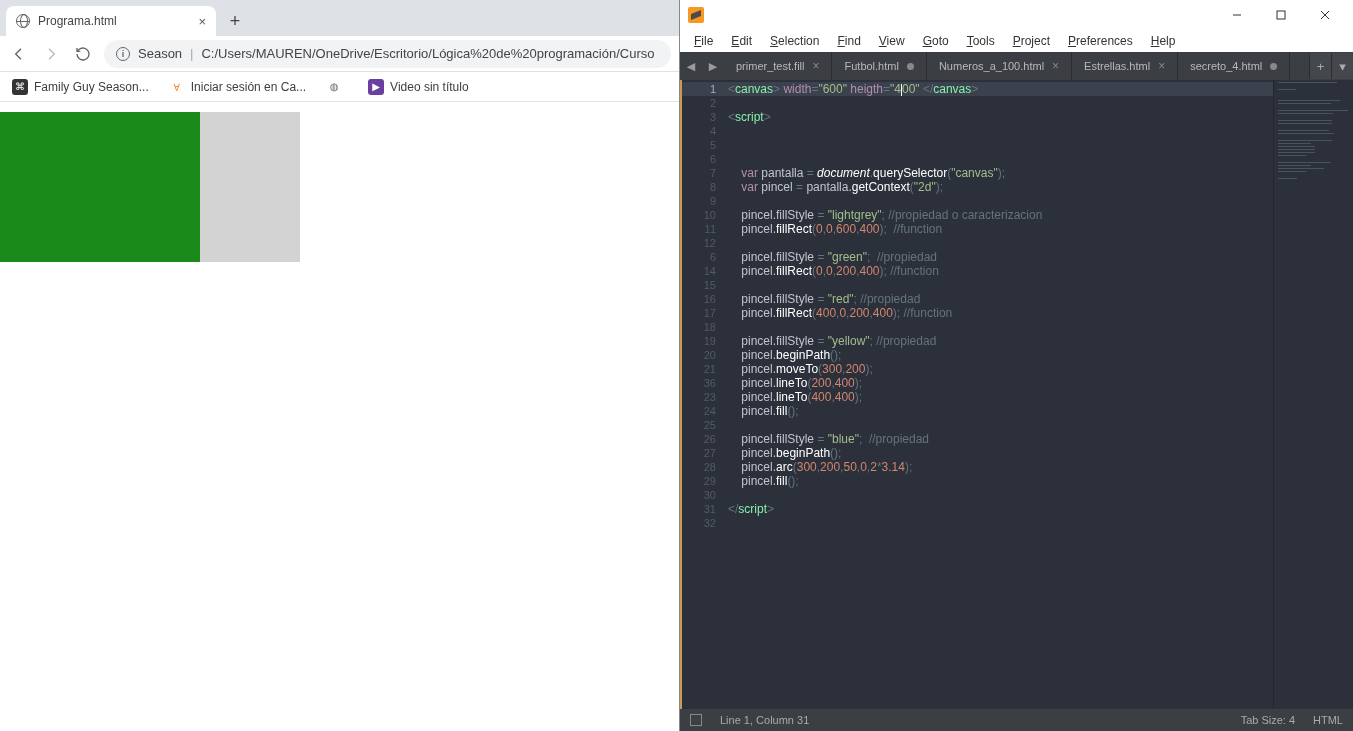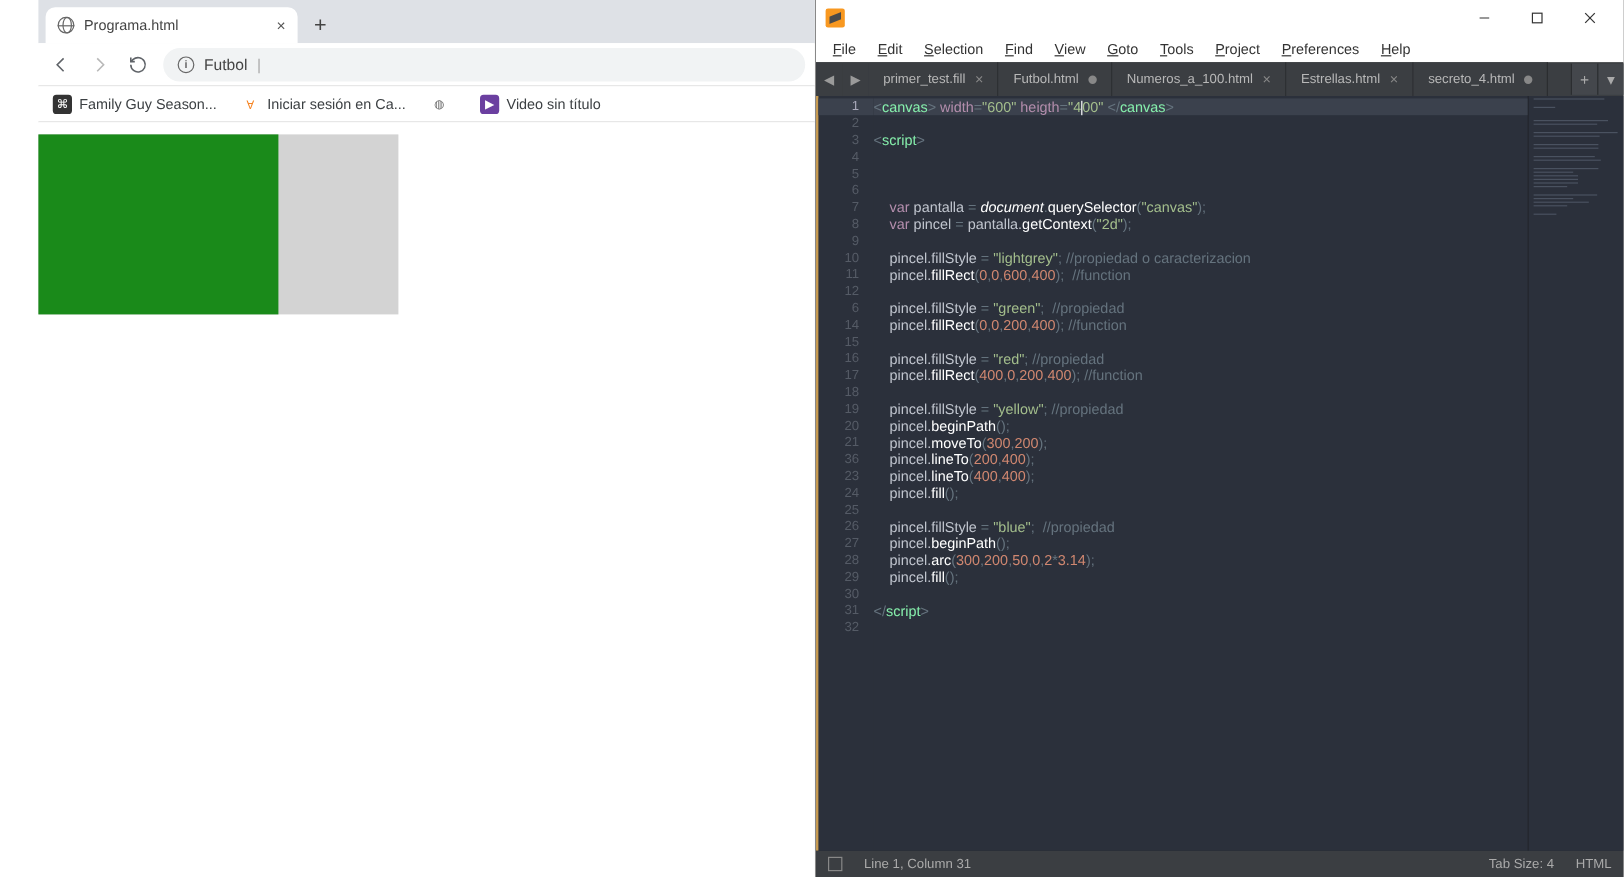--- a/index.html
+++ b/index.html
@@ -1,19 +1,19 @@
 <!DOCTYPE html>
 <html><head>
 <meta charset="utf-8">
 <style>
   * { margin:0; padding:0; box-sizing:border-box; font-family: "Segoe UI", Arial, sans-serif; }
   body { width:1353px; height:731px; background:#fff; overflow:hidden; position:relative; }
   .split { display:flex; width:100%; height:100%; }
   
-  .chrome { width:680px; height:100%; background:#fff; display:flex; flex-direction:column; border-right:1px solid #888;padding-left:32px; }
+  .chrome { width:680px; height:100%; background:#fff; display:flex; flex-direction:column; border-right:1px solid #888; }
   .chrome-tabs { height:36px; background:#dee1e6; display:flex; align-items:flex-end; padding-left:6px; }
   .chrome-tab { height:30px; background:#fff; border-radius:8px 8px 0 0; display:flex; align-items:center; padding:0 10px; min-width:210px; font-size:12px; color:#444; position:relative; }
   .chrome-tab .globe { width:14px; height:14px; border:1.2px solid #666; border-radius:50%; margin-right:8px; position:relative; }
   .chrome-tab .globe::before { content:""; position:absolute; left:50%; top:-1px; bottom:-1px; width:6px; margin-left:-3px; border:1.2px solid #666; border-radius:50%; }
   .chrome-tab .globe::after { content:""; position:absolute; left:-1px; right:-1px; top:50%; height:1px; background:#666; }
   .chrome-tab .x { margin-left:auto; color:#555; font-size:13px; cursor:pointer; }
   .chrome-newtab { width:26px; height:26px; display:flex; align-items:center; justify-content:center; color:#444; font-size:18px; margin-left:6px; margin-bottom:2px; cursor:pointer; }
   .chrome-toolbar { height:36px; background:#fff; border-bottom:1px solid #e2e2e2; display:flex; align-items:center; padding:0 8px; gap:10px; }
   .nav-btn { width:22px; height:22px; display:flex; align-items:center; justify-content:center; color:#5f6368; cursor:pointer; }
   .nav-btn.disabled { color:#b8b8b8; }
@@ -86,22 +86,23 @@
           </svg>
         </div>
       <div class="nav-btn">
           <svg viewBox="0 0 24 24" fill="none" stroke="currentColor" stroke-width="2">
             <path d="M3 12a9 9 0 1 0 3-6.7L3 8"></path>
             <path d="M3 3v5h5"></path>
           </svg>
         </div>
       <div class="omnibox">
         <span class="info">i</span>
-        <span>Futbol</span>
+        <span>Season</span>
         <span style="color:#aaa;">|</span>
+        <span style="overflow:hidden;text-overflow:ellipsis;white-space:nowrap;">C:/Users/MAUREN/OneDrive/Escritorio/Lógica%20de%20programación/Curso</span>
       </div>
     </div>
     <div class="chrome-bookmarks" id="bookmarks">
         <div class="bm">
           <span class="bm-icon" style="background: rgb(51, 51, 51); color: rgb(255, 255, 255);">⌘</span>
           <span>Family Guy Season...</span>
         </div>
         <div class="bm">
           <span class="bm-icon" style="background: rgb(255, 255, 255); color: rgb(245, 130, 32);">Ɐ</span>
           <span>Iniciar sesión en Ca...</span>

